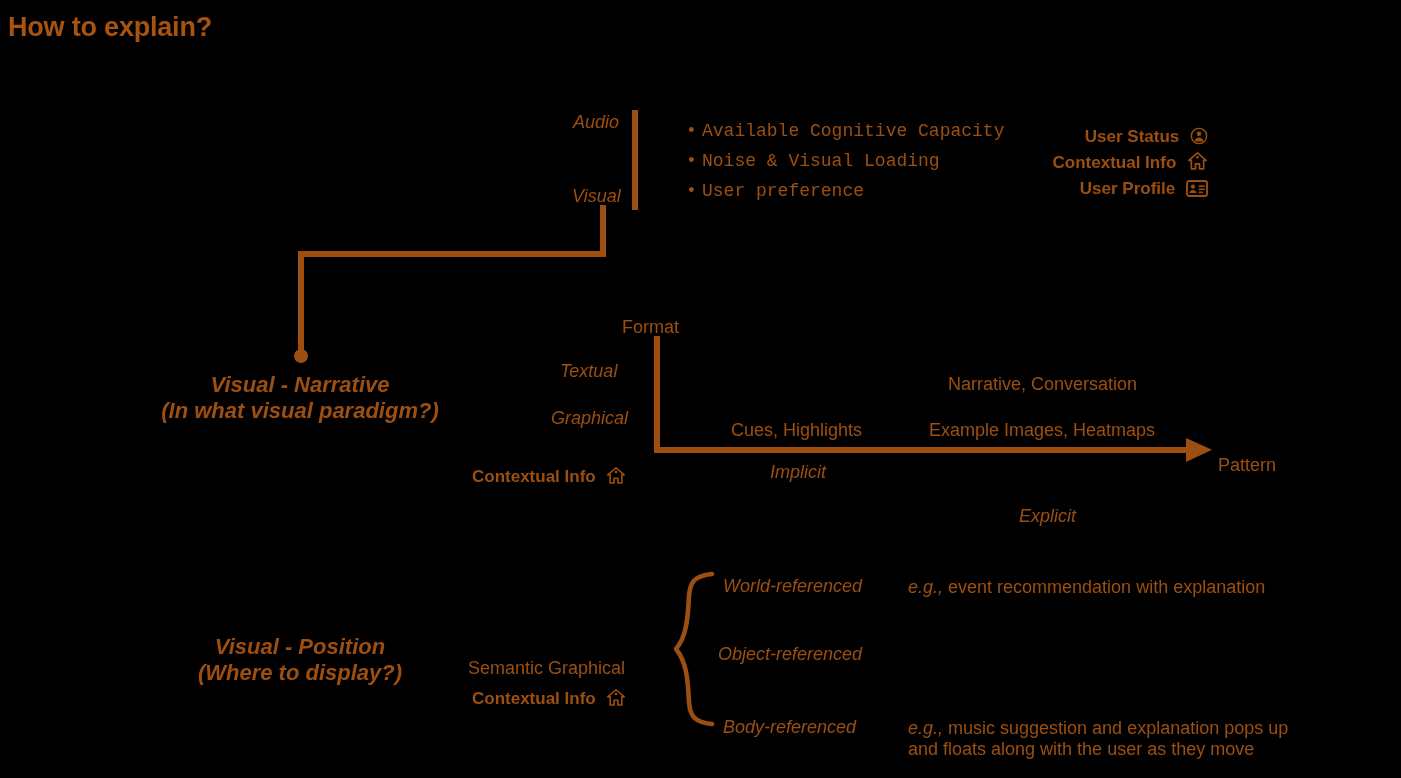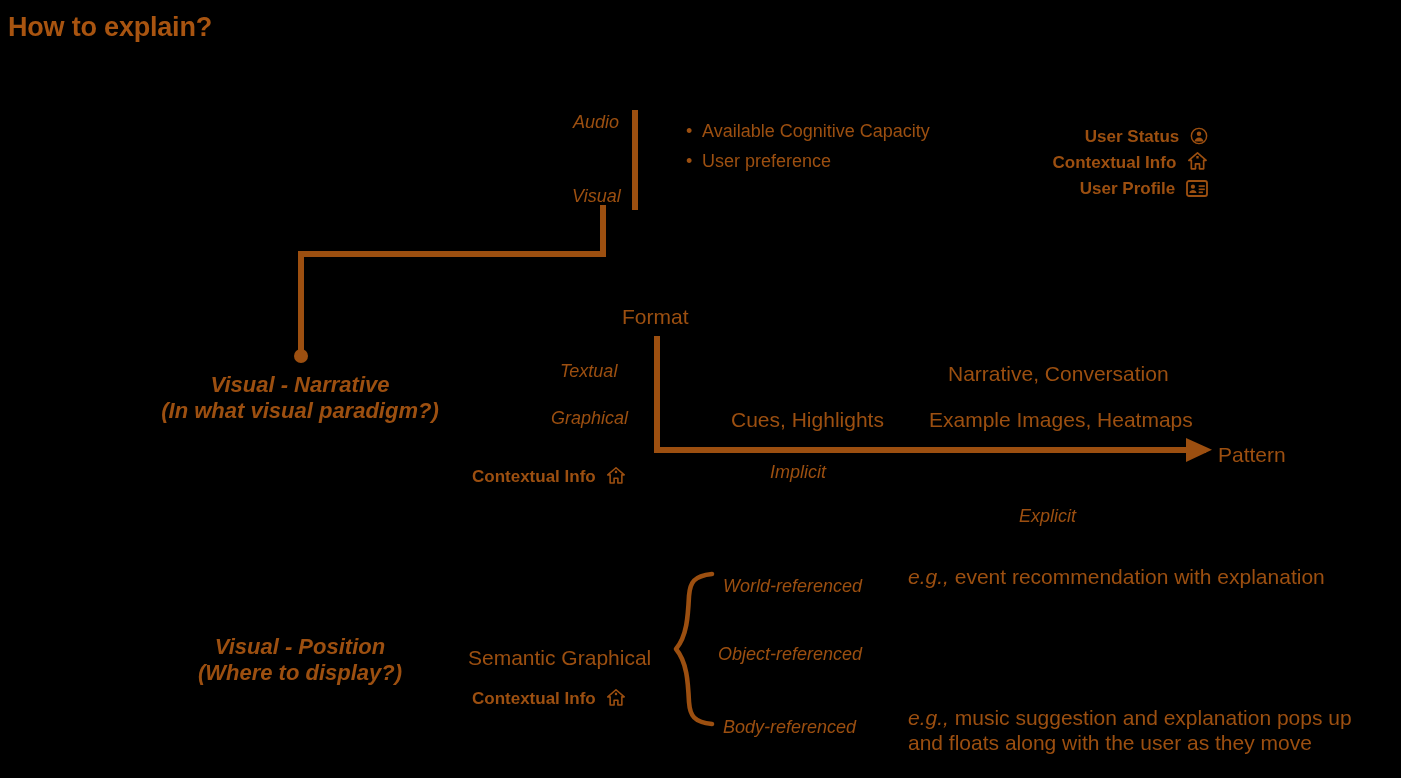--- a/index.html
+++ b/index.html
@@ -20,25 +20,25 @@
     color:#a85410;
   }
 
   
   .bi   {font-style:italic;font-weight:normal;}
 
   .stage-label{font-size:22px;font-weight:bold;font-style:italic;text-align:center;}
   .stage-label .l2{display:block;}
 
   .branch{font-size:18px;font-style:italic;}
-  .plain18{font-size:21px;}
+  .plain18{font-size:18px;margin-top:12px;}
   .bold17{font-size:17px;font-weight:bold;}
 
   .bullets{font-size:18px;}
-  .bullets .row{display:block;margin-bottom:9px;}
+  .bullets .row{display:block;margin-bottom:9px;font-family:Liberation Mono, monospace;}
   .bullets .dot{display:inline-block;width:16px;}
 
   .rightlist{font-size:17px;font-weight:bold;text-align:right;line-height:1.52;}
   .rightlist .row{display:block;}
   .ico{display:inline-block;vertical-align:-3px;margin-left:6px;}
 
   
   .line-v{position:absolute;background:#9c4f10;}
   .line-h{position:absolute;background:#9c4f10;}
   .dot-cap{position:absolute;border-radius:50%;background:#9c4f10;}
@@ -54,20 +54,23 @@
 
 
   <div class="line-v" style="left:632px;top:110px;width:6px;height:100px;"></div>
 
   <div class="abs branch" style="left:573px;top:112px;">Audio</div>
   <div class="abs branch" style="left:572px;top:186px;">Visual</div>
 
   <div class="abs bullets" style="left:686px;top:121px;">
     <span class="row">
       <span class="dot">•</span><span>Available Cognitive Capacity</span>
+    </span>
+    <span class="row">
+      <span class="dot">•</span><span>Noise &amp; Visual Loading</span>
     </span>
     <span class="row">
       <span class="dot">•</span><span>User preference</span>
     </span>
   </div>
 
   <div class="abs rightlist" style="left:900px;top:124px;width:308px;">
     <span class="row">
       <span>User Status</span>
       <span class="ico">

